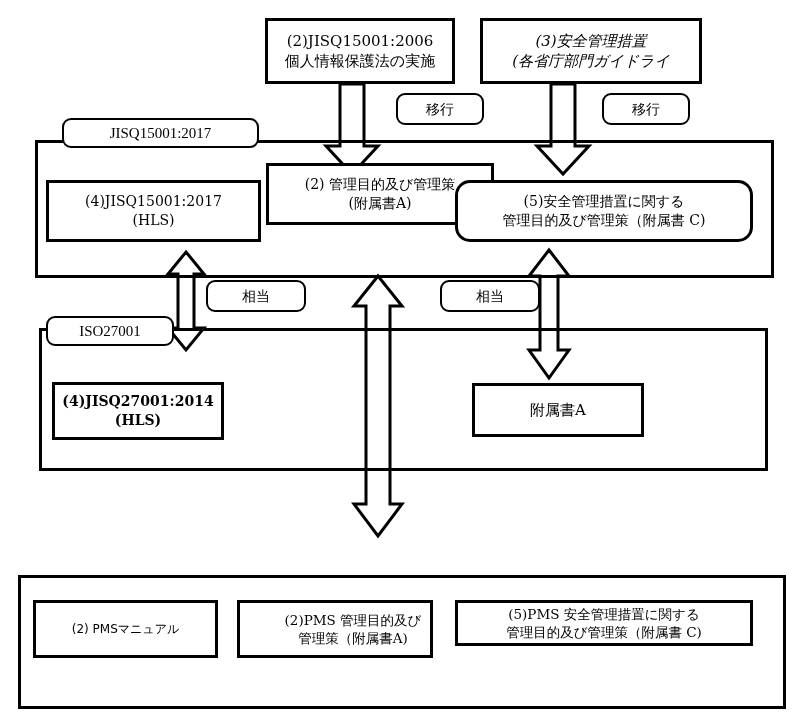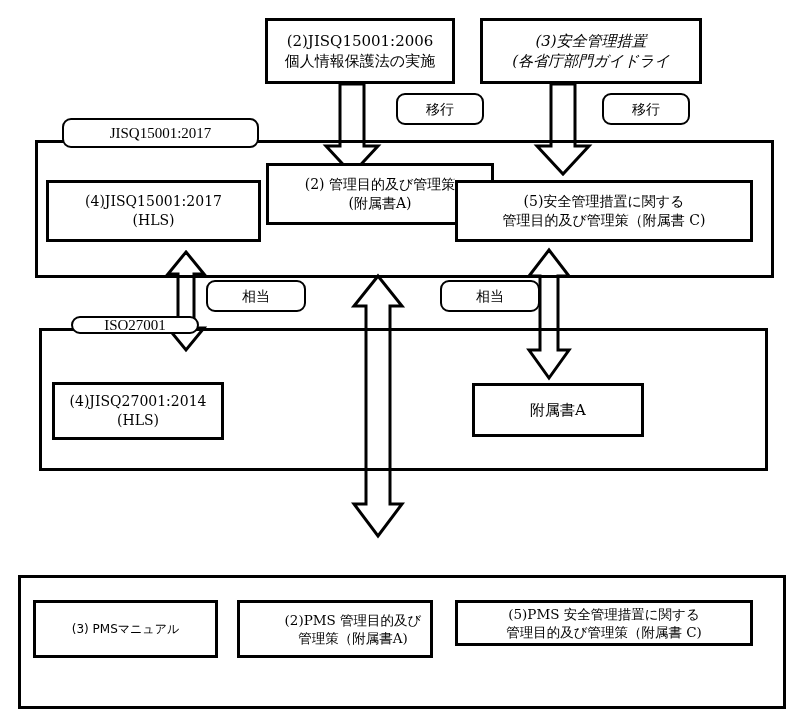--- a/index.html
+++ b/index.html
@@ -122,53 +122,53 @@
   <div class="node box fs14 jp" style="left:46px; top:180px; width:215px; height:62px;">
     <span class="label-text">(4)JISQ15001:2017
 (HLS)</span>
   </div>
 
   <div class="node box fs14 jp" style="left:238px; top:163px; width:228px; height:62px;margin-left:28px;">
     <span class="label-text">(2) 管理目的及び管理策
 (附属書A)</span>
   </div>
 
-  <div class="node box fs14 jp" style="left:455px; top:180px; width:298px; height:62px;">
+  <div class="node box fs14 jp" style="left:455px; top:180px; width:298px; height:62px;border-radius:15px;">
     <span class="label-text">(5)安全管理措置に関する
 管理目的及び管理策（附属書 C)</span>
   </div>
 
   <div class="node pill fs14 jp" style="left:206px; top:280px; width:100px; height:32px;">
     <span>相当</span>
   </div>
 
   <div class="node pill fs14 jp" style="left:440px; top:280px; width:100px; height:32px;">
     <span>相当</span>
   </div>
 
   <div class="frame" style="position:absolute; left:39px; top:328px; width:723px; height:137px;"></div>
 
-  <div class="node pill fs15" style="left:46px; top:316px; width:128px; height:18px;margin-left:25px;">
+  <div class="node pill fs15" style="left:46px; top:316px; width:128px; height:30px;">
     <span>ISO27001</span>
   </div>
 
-  <div class="node box fs14 jp" style="left:52px; top:382px; width:172px; height:58px;">
+  <div class="node box fs14 jp" style="left:52px; top:382px; width:172px; height:58px;font-weight:bold;">
     <span class="label-text">(4)JISQ27001:2014
 (HLS)</span>
   </div>
 
   <div class="node box fs15 jp" style="left:472px; top:383px; width:172px; height:54px;">
     <span class="label-text">附属書A</span>
   </div>
 
 
   <div class="frame" style="position:absolute; left:18px; top:575px; width:762px; height:128px;"></div>
 
   <div class="node box fs13" style="left:33px; top:600px; width:185px; height:58px;">
-    <span class="label-text sans-sm">(3) PMSマニュアル</span>
+    <span class="label-text sans-sm">(2) PMSマニュアル</span>
   </div>
 
   <div class="node box fs13 jp" style="left:237px; top:600px; width:196px; height:58px;padding-left:36px;">
     <span class="label-text">(2)PMS 管理目的及び
 管理策（附属書A)</span>
   </div>
 
   <div class="node box fs13 jp" style="left:455px; top:600px; width:298px; height:46px;">
     <span class="label-text">(5)PMS 安全管理措置に関する
 管理目的及び管理策（附属書 C)</span>

